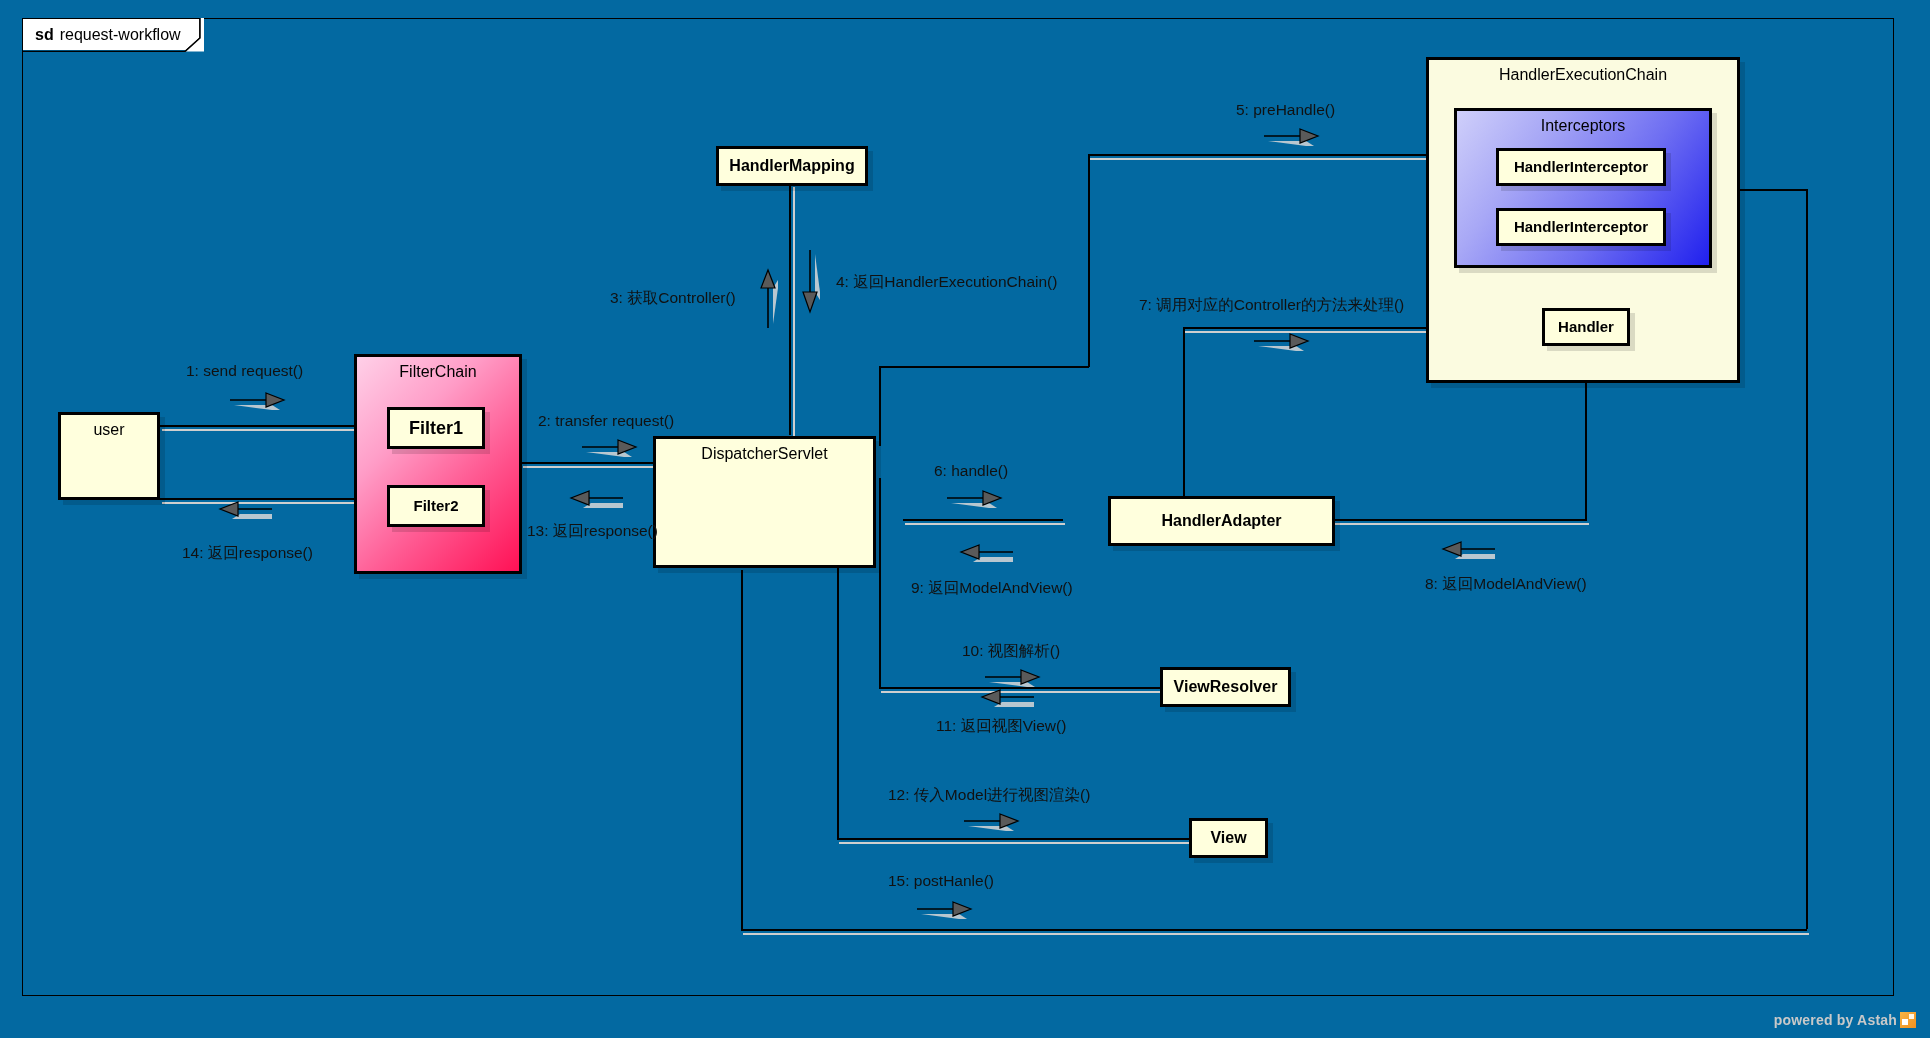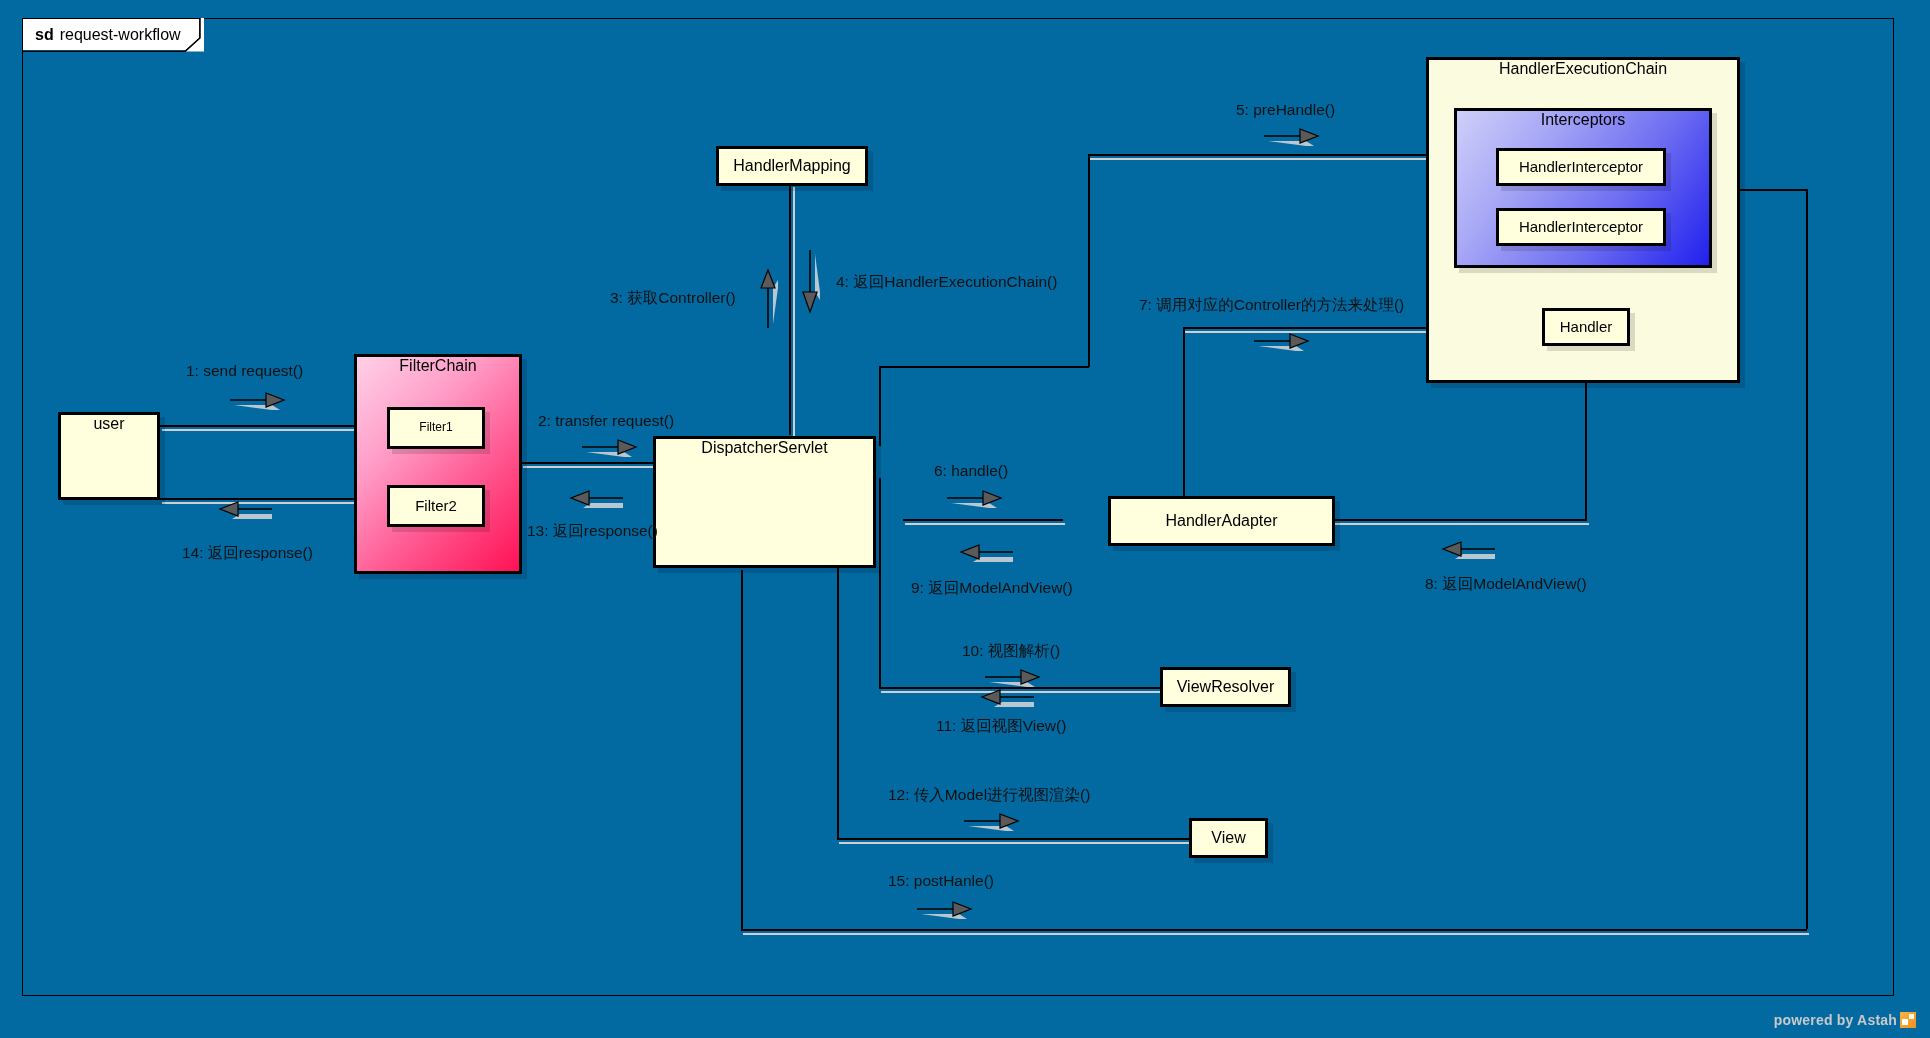--- a/index.html
+++ b/index.html
@@ -55,26 +55,27 @@
     border:3px solid #000;
     background:#FFFFDD;
     color:#000;
     font-size:16px;
     box-shadow:5px 5px 0 rgba(0,0,0,0.13);
     text-align:center;
     z-index:5;
   }
   .node .lbl{
     display:block;
+    padding-top:6px;
     line-height:1.15;
   }
   .node.centered{
     display:flex;align-items:center;justify-content:center;
   }
-  .node.centered .lbl{padding-top:0;}
+  .node.centered .lbl{padding-top:0;font-weight:bold;}
 
   .node.cream{background:#FFFFDD;}
 
   .node.filterchain{
     background:linear-gradient(135deg,#FFD0E8 0%,#FF9EC8 32%,#FF5C94 62%,#FF1155 100%);
   }
   .node.interceptors{
     background:linear-gradient(125deg,#CFCFFA 0%,#A8A8F6 28%,#6E6EF2 62%,#2020EE 100%);
   }
   .node.hec{
@@ -189,21 +190,21 @@
   <div class="ln h sh" style="left:743px;top:933px;width:1066px;"></div>
   <div class="ln v" style="left:741px;top:570px;height:360px;"></div>
 
   <div class="node cream" style="left:58px;top:412px;width:102px;height:88px;">
     <span class="lbl">user</span>
   </div>
 
   <div class="node filterchain" style="left:354px;top:354px;width:168px;height:220px;">
     <span class="lbl">FilterChain</span>
   </div>
-  <div class="node cream centered" style="left:387px;top:407px;width:98px;height:42px;font-size:12px;">
+  <div class="node cream centered" style="left:387px;top:407px;width:98px;height:42px;font-size:18px;">
     <span class="lbl">Filter1</span>
   </div>
   <div class="node cream centered" style="left:387px;top:485px;width:98px;height:42px;font-size:15px;">
     <span class="lbl">Filter2</span>
   </div>
 
   <div class="node cream" style="left:653px;top:436px;width:223px;height:132px;">
     <span class="lbl">DispatcherServlet</span>
   </div>
 

